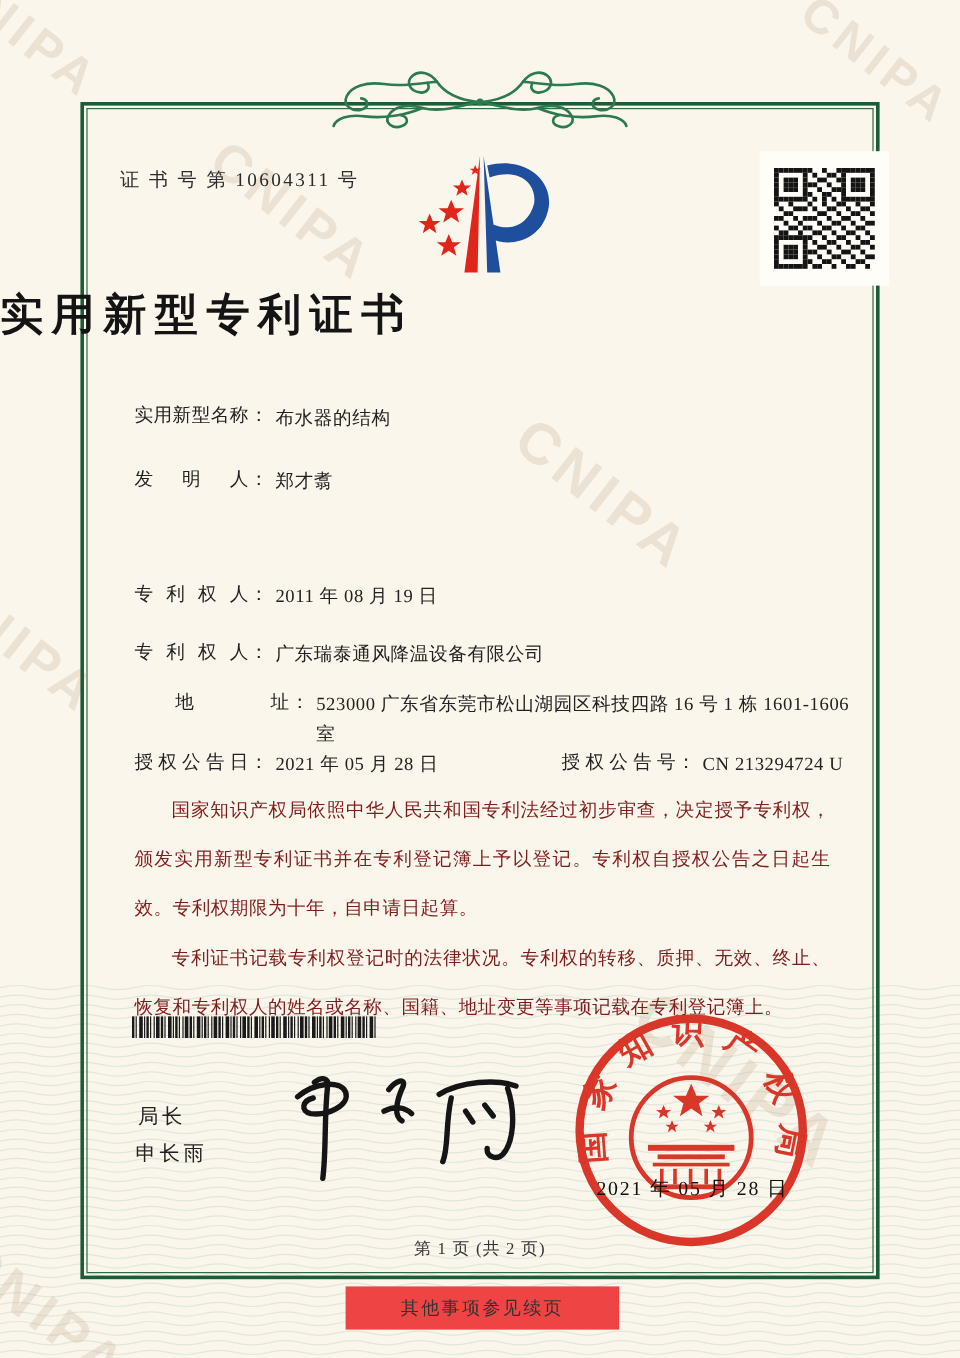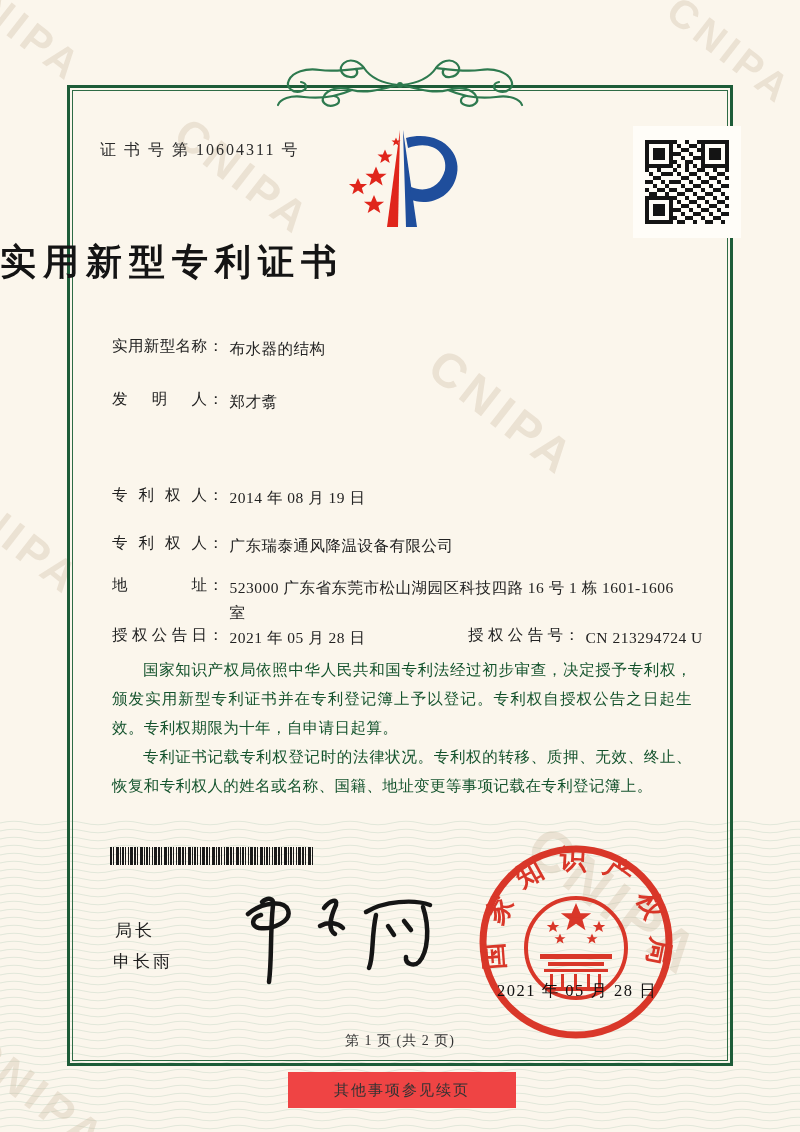--- a/index.html
+++ b/index.html
@@ -39,22 +39,22 @@
   .flabel {
     display:inline-block; width:95px; text-align:justify; text-align-last:justify;
     vertical-align:top;
   }
   .fcolon { display:inline-block; vertical-align:top; margin:0 6px 0 1px; }
   .fvalue { display:inline-block; vertical-align:top; max-width:462px; line-height:25px; letter-spacing:0.5px; }
   .grant2 { position:absolute; left:356px; top:0; white-space:nowrap; }
   
   .body-text { position:absolute; left:112px; top:655px; width:580px; z-index:4; }
   .body-text p {
-    font-size:15.5px; line-height:29px; text-align:justify; text-indent:2em;
-    color:#14532d; letter-spacing:0.4px;
+    font-size:15.5px; line-height:41px; text-align:justify; text-indent:2em;
+    color:#7f1d1d; letter-spacing:0.4px;
   }
   
   .barcode { position:absolute; left:110px; top:847px; height:18px; z-index:4; font-size:0; white-space:nowrap; }
   .barcode span { display:inline-block; height:18px; background:#1a1a1a; vertical-align:top; }
   .officer-title { position:absolute; left:115px; top:919px; z-index:4; font-family:"Liberation Sans","DejaVu Sans",sans-serif; font-size:17px; color:#222; letter-spacing:3px; }
   .officer-name  { position:absolute; left:113px; top:950px; z-index:4; font-family:"Liberation Sans","DejaVu Sans",sans-serif; font-size:17px; color:#222; letter-spacing:3px; }
   .signature { position:absolute; left:218px; top:878px; z-index:4; }
   .seal { position:absolute; left:470px; top:836px; z-index:5; }
   .seal-date { position:absolute; left:497px; top:980px; z-index:6; font-size:16.5px; color:#111; letter-spacing:1.5px; white-space:nowrap; }
   .page-num { position:absolute; left:0; top:1032px; width:800px; text-align:center; z-index:4; font-size:14px; letter-spacing:1px; color:#333; }
@@ -602,26 +602,26 @@
 
   <div class="title">实用新型专利证书</div>
 
   <div class="frow" style="top:336px;">
     <span class="flabel">实用新型名称</span><span class="fcolon">：</span><span class="fvalue">布水器的结构</span>
   </div>
   <div class="frow" style="top:389px;">
     <span class="flabel">发明人</span><span class="fcolon">：</span><span class="fvalue">郑才翥</span>
   </div>
   <div class="frow" style="top:485px;">
-    <span class="flabel">专利权人</span><span class="fcolon">：</span><span class="fvalue">2014 年 08 月 19 日</span>
+    <span class="flabel">专利权人</span><span class="fcolon">：</span><span class="fvalue">2011 年 08 月 19 日</span>
   </div>
   <div class="frow" style="top:533px;">
     <span class="flabel">专利权人</span><span class="fcolon">：</span><span class="fvalue">广东瑞泰通风降温设备有限公司</span>
   </div>
-  <div class="frow" style="top:575px;">
+  <div class="frow" style="top:575px;margin-left:34px;">
     <span class="flabel">地址</span><span class="fcolon">：</span><span class="fvalue" style="width:462px;">523000 广东省东莞市松山湖园区科技四路 16 号 1 栋 1601-1606 室</span>
   </div>
   <div class="frow" style="top:625px; width:600px;">
     <span class="flabel">授权公告日</span><span class="fcolon">：</span><span class="fvalue">2021 年 05 月 28 日</span>
     <span class="grant2">
       <span class="flabel">授权公告号</span><span class="fcolon">：</span><span class="fvalue">CN 213294724 U</span>
     </span>
   </div>
 
   <div class="body-text">

